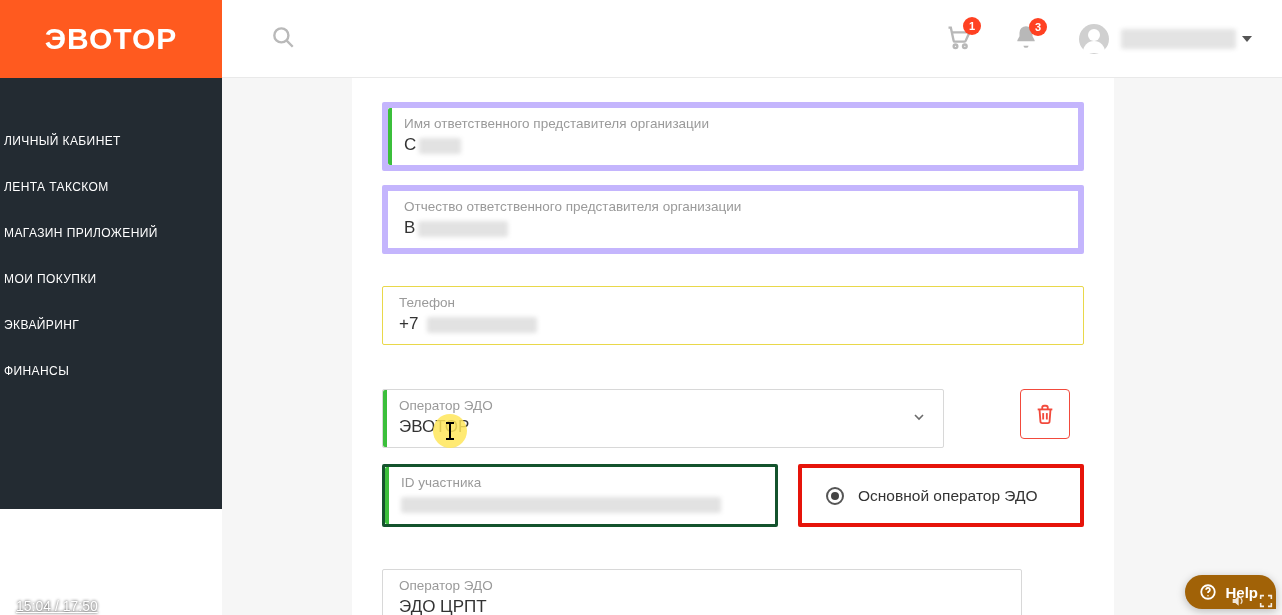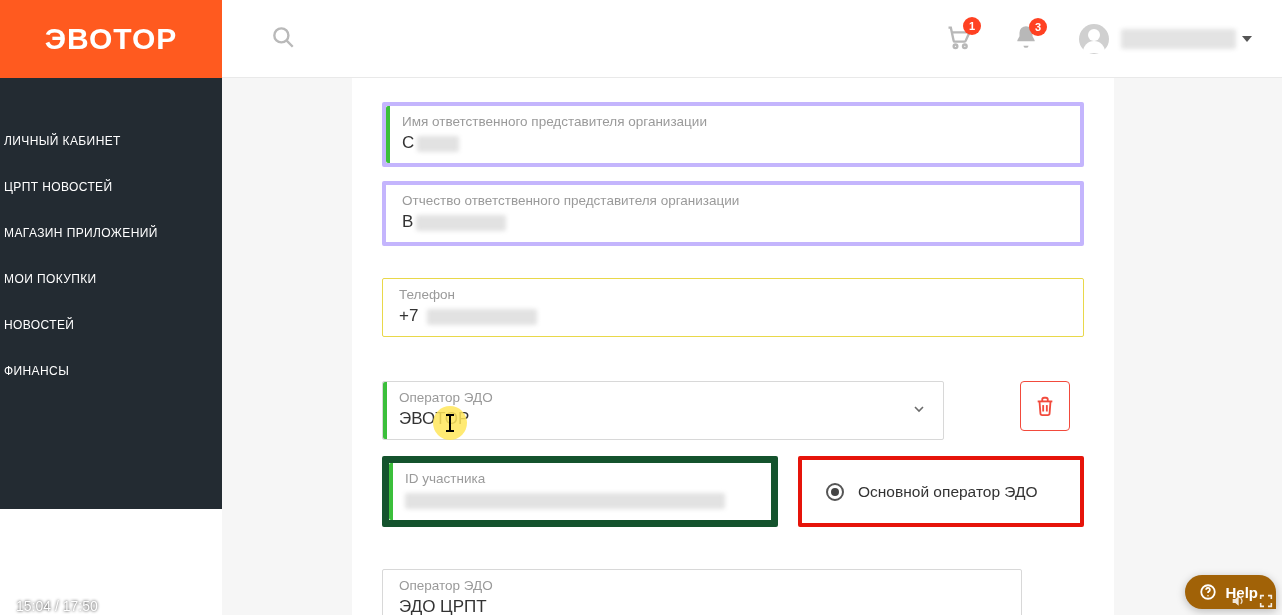--- a/index.html
+++ b/index.html
@@ -17,71 +17,71 @@
   .top-icon-wrap { position: relative; margin-right: 40px; cursor: pointer; color: #b8b8b8; }
   .badge { position: absolute; top: -6px; right: -8px; min-width: 18px; height: 18px; border-radius: 9px; background: #ff4122; color: #fff; font-size: 11px; font-weight: 700; display: flex; align-items: center; justify-content: center; padding: 0 4px; }
   .avatar-icon { width: 30px; height: 30px; border-radius: 50%; background: #d0d0d0; display: inline-block; position: relative; margin-right: 12px; }
   .avatar-icon::before { content: ""; position: absolute; width: 12px; height: 12px; border-radius: 50%; background: #fff; left: 9px; top: 5px; }
   .avatar-icon::after { content: ""; position: absolute; width: 22px; height: 12px; border-radius: 11px 11px 0 0; background: #fff; left: 4px; top: 17px; }
   .user-name-blur { width: 115px; height: 20px; background: #e3e3e3; filter: blur(2px); border-radius: 2px; margin-right: 6px; }
   .caret-down { width: 0; height: 0; border-left: 5px solid transparent; border-right: 5px solid transparent; border-top: 6px solid #555; margin-right: 30px; cursor: pointer; }
   
   .content { position: absolute; left: 222px; right: 0; top: 78px; bottom: 0; background: #f6f6f6; overflow: hidden; }
   .panel { position: absolute; left: 130px; top: 0; width: 762px; background: #fff; padding: 10px 30px 20px 30px; bottom: -200px; }
-  .field { position: relative; border: 4px solid #c4b5fd; border-radius: 2px; padding: 8px 14px 10px 16px; margin-top: 14px; }
+  .field { position: relative; border: 6px solid #c4b5fd; border-radius: 2px; padding: 8px 14px 10px 16px; margin-top: 14px; }
   .field.green-bar::before { content: ""; position: absolute; left: 0; top: 0; bottom: 0; width: 4px; background: #3bbf3b; border-radius: 2px 0 0 2px; }
   .field.yellow { border: 1.5px solid #e9d84a; }
   .field-label { font-size: 13.5px; color: #9a9a9a; margin-bottom: 4px; }
   .field-value { font-size: 17px; color: #333; letter-spacing: .3px; text-transform: uppercase; }
   .field-value-norm { font-size: 17px; color: #333; }
   .blur-val { display: inline-block; height: 16px; background: #e2e2e2; filter: blur(2px); border-radius: 2px; vertical-align: middle; }
   
   .op-row { display: flex; align-items: stretch; margin-top: 44px; gap: 16px; }
   .op-field { flex: 0 0 562px; position: relative; border: 1px solid #d8d8d8; border-radius: 2px; padding: 8px 40px 10px 16px; }
   .op-field.green-bar::before { content: ""; position: absolute; left: 0; top: 0; bottom: 0; width: 4px; background: #3bbf3b; border-radius: 2px 0 0 2px; }
   .chevron { position: absolute; right: 16px; top: 50%; transform: translateY(-50%); color: #6b6b6b; pointer-events: none; }
   .trash-btn { width: 50px; height: 50px; border: 1.5px solid #f24a3c; border-radius: 4px; background: #fff; display: flex; align-items: center; justify-content: center; cursor: pointer; margin-left: auto; margin-right: 14px; }
   
   .id-row { display: flex; align-items: stretch; margin-top: 16px; gap: 20px; }
-  .id-field { flex: 0 0 396px; position: relative; border: 7px solid #14532d; border-radius: 2px; padding: 8px 14px 10px 16px; }
+  .id-field { flex: 0 0 396px; position: relative; border: 3px solid #14532d; border-radius: 2px; padding: 8px 14px 10px 16px; }
   .id-field.green-bar::before { content: ""; position: absolute; left: 0; top: 0; bottom: 0; width: 4px; background: #3bbf3b; border-radius: 2px 0 0 2px; }
   .main-op { flex: 1 1 auto; border: 4px solid #e6140a; border-radius: 2px; display: flex; align-items: center; padding: 0 24px; gap: 14px; background: #fff; }
   .radio { width: 18px; height: 18px; border: 2px solid #555; border-radius: 50%; display: inline-flex; align-items: center; justify-content: center; }
   .radio .dot { width: 8px; height: 8px; border-radius: 50%; background: #444; }
   .main-op-label { font-size: 15.5px; color: #333; }
   
   .op2-field { margin-top: 42px; border: 1px solid #d8d8d8; border-radius: 2px; padding: 8px 14px 10px 16px; width: 640px; }
   .id2-row { display: flex; align-items: center; margin-top: 16px; gap: 20px; }
   .id2-field { flex: 0 0 396px; border: 1px solid #d8d8d8; border-radius: 2px; padding: 8px 14px 4px 16px; }
   
   .cursor-hl { position: absolute; width: 34px; height: 34px; border-radius: 50%; background: rgba(255,230,90,.85); pointer-events: none; }
   .ibeam { position: absolute; width: 2px; height: 18px; background: #000; }
   .ibeam::before, .ibeam::after { content: ""; position: absolute; width: 8px; height: 2px; background: #000; left: -3px; }
   .ibeam::before { top: 0; } .ibeam::after { bottom: 0; }
   
   .help-pill { position: absolute; right: 6px; bottom: 6px; background: #a16207; color: #fff; border-radius: 24px 24px 0 24px; padding: 8px 18px 8px 14px; display: flex; align-items: center; gap: 8px; font-weight: 700; font-size: 15px; cursor: pointer; box-shadow: 0 2px 8px rgba(0,0,0,.25); }
   
   .video-bar { position: absolute; left: 0; right: 0; bottom: 0; height: 20px; background: rgba(0,0,0,.0); }
-  .timecode { position: absolute; left: 16px; bottom: 1px; color: #fff; font-size: 14px; font-family: Arial; text-shadow: 0 0 3px rgba(0,0,0,.9); }
+  .timecode { position: absolute; left: 16px; bottom: 1px; color: #fff; font-size: 14px; font-family: Arial; text-shadow: 0 0 3px rgba(0,0,0,.9); text-decoration: underline; }
   .fs-icon { position: absolute; right: 8px; bottom: 2px; color: #fff; opacity: .9; cursor: pointer; }
   .vol-icon { position: absolute; right: 36px; bottom: 2px; color: #fff; opacity: .85; cursor: pointer; }
 </style>
 </head>
 <body>
 
 <div class="sidebar">
   <div class="logo-box">
     <span class="logo-text">ЭВОТОР</span>
   </div>
   <nav class="nav">
     <a class="nav-item">ЛИЧНЫЙ КАБИНЕТ</a>
-    <a class="nav-item">ЦРПТ НОВОСТЕЙ</a>
+    <a class="nav-item">ЛЕНТА ТАКСКОМ</a>
     <a class="nav-item">МАГАЗИН ПРИЛОЖЕНИЙ</a>
     <a class="nav-item">МОИ ПОКУПКИ</a>
-    <a class="nav-item">НОВОСТЕЙ</a>
+    <a class="nav-item">ЭКВАЙРИНГ</a>
     <a class="nav-item">ФИНАНСЫ</a>
   </nav>
 </div>
 
 <div class="topbar">
   <span class="search-icon">
     <svg width="26" height="26" viewBox="0 0 24 24" fill="none" stroke="currentColor" stroke-width="2.2">
         <circle cx="10.5" cy="10.5" r="6.5"></circle>
         <line x1="21" y1="21" x2="15.4" y2="15.4"></line>
       </svg>

